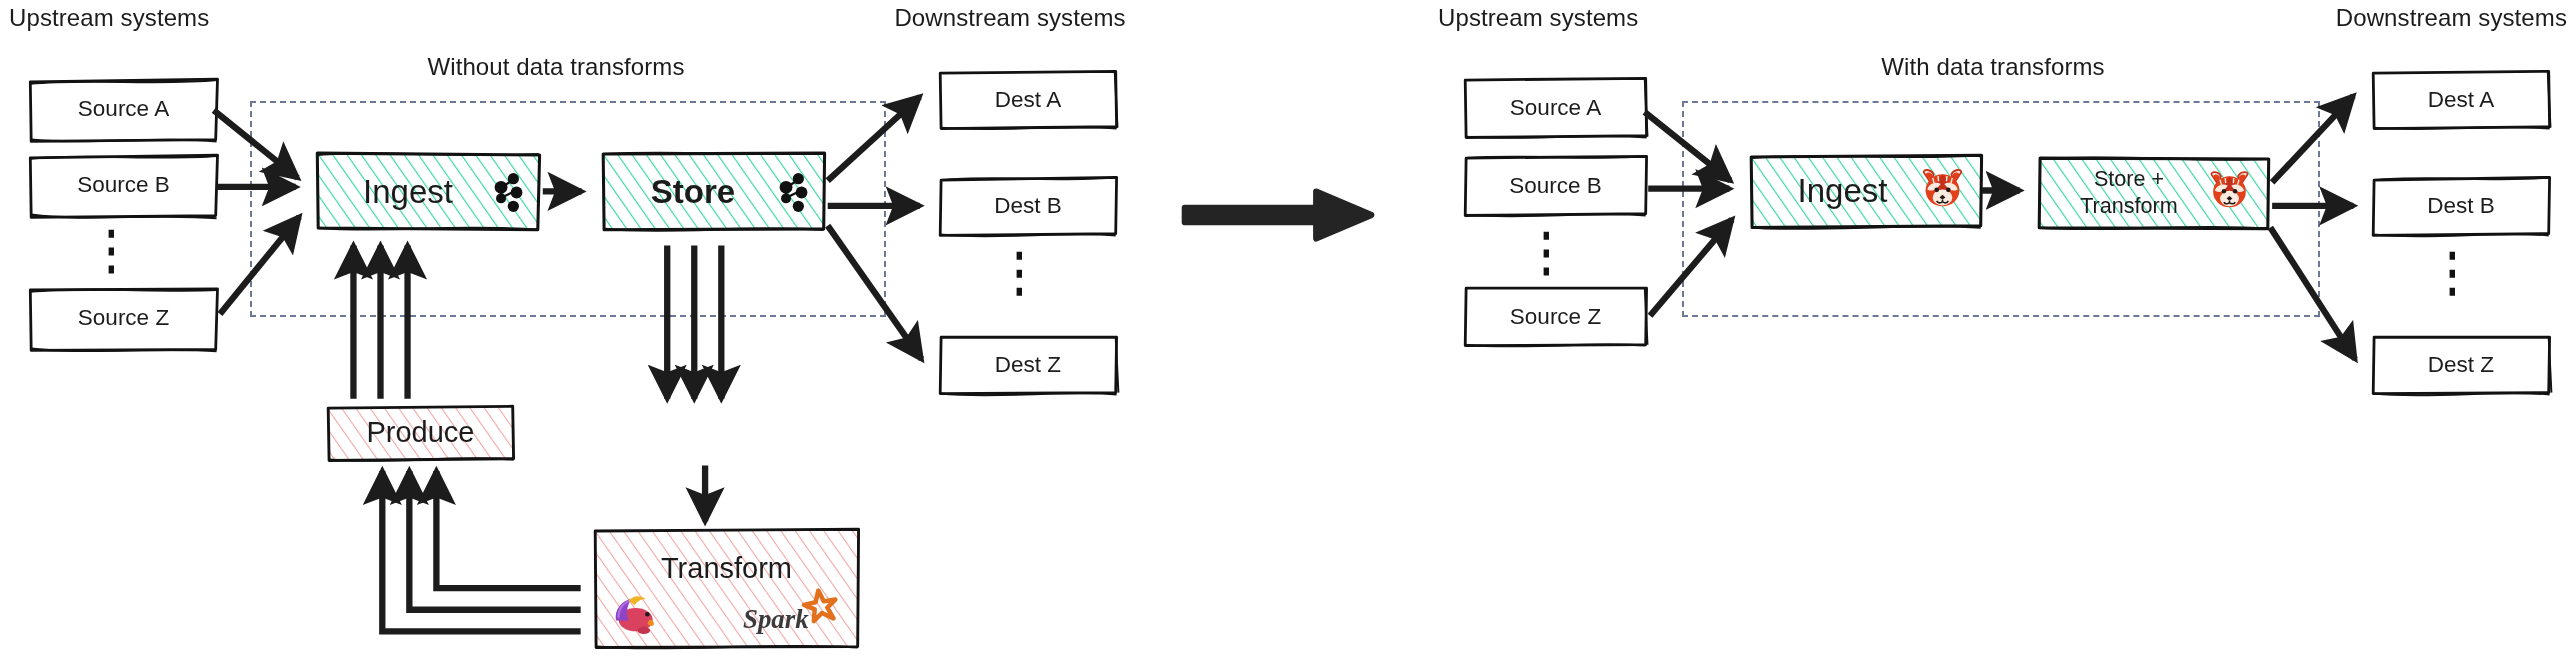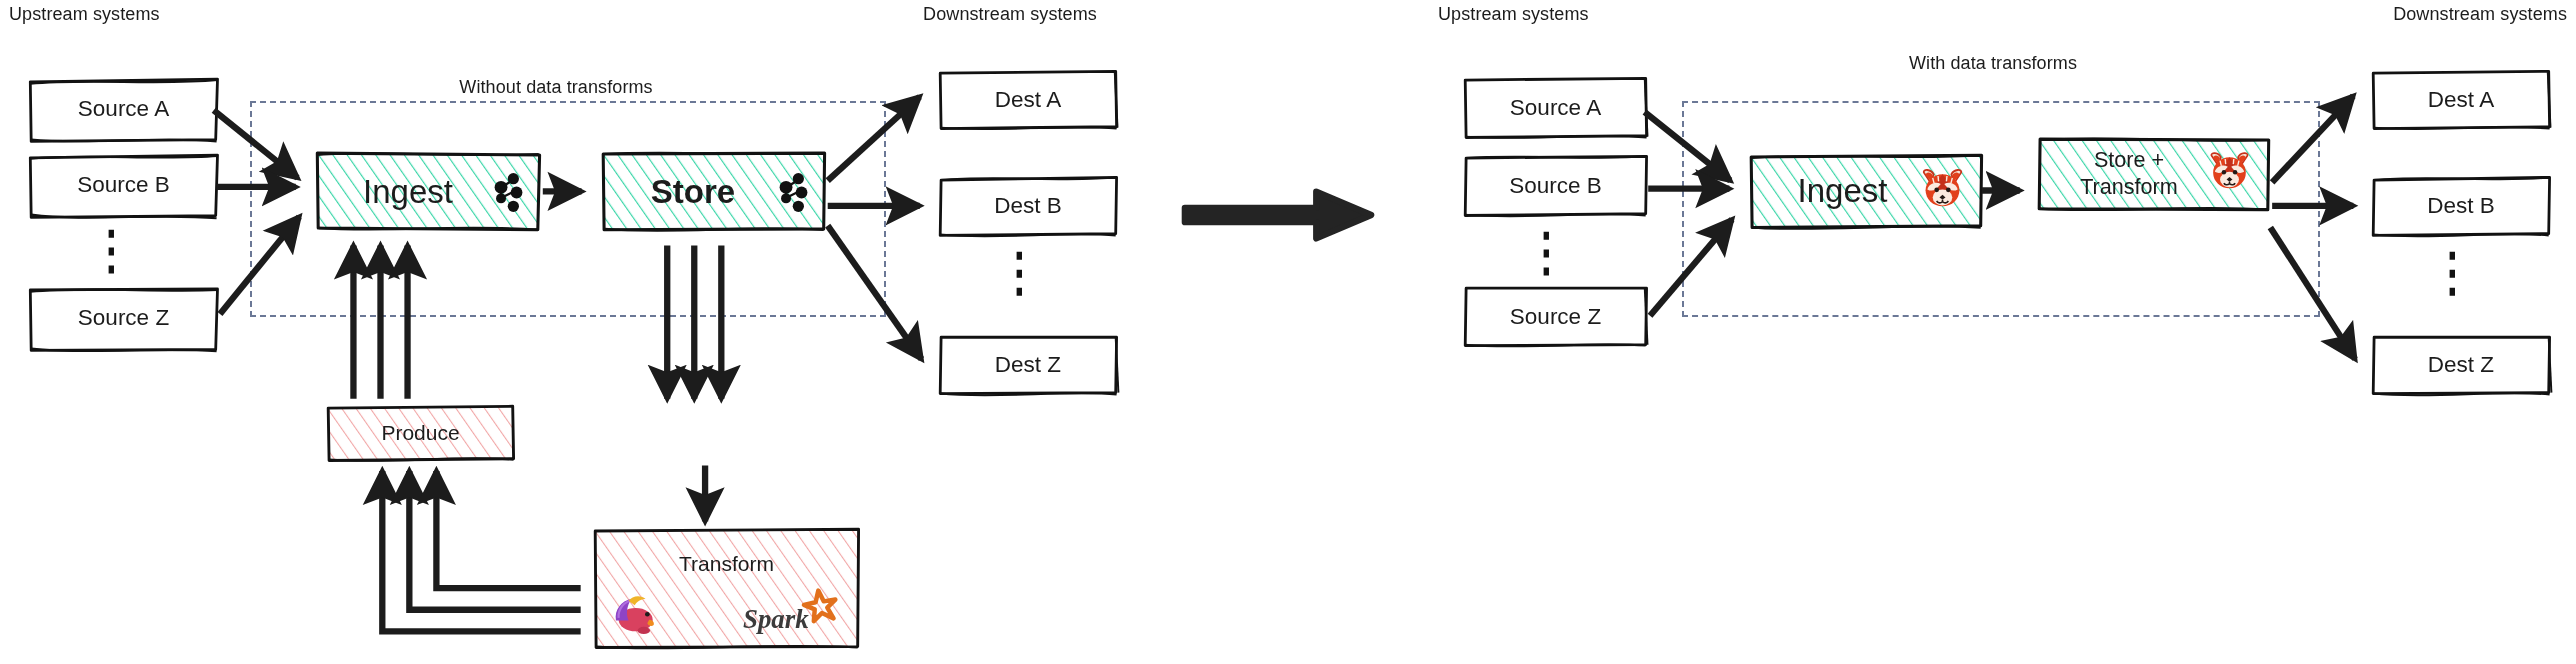--- a/index.html
+++ b/index.html
@@ -18,21 +18,21 @@
     background: #ffffff;
     overflow: hidden;
   }
 
   
   .abs { position: absolute; }
 
   
   .caption {
     position: absolute;
-    font-size: 18px;
+    font-size: 24px;
     line-height: 1.1;
     color: #1c1c1c;
     white-space: nowrap;
     letter-spacing: 0.1px;
   }
   .caption.center { transform: translateX(-50%); }
 
   
   .hbox {
     position: absolute;
@@ -61,21 +61,21 @@
     white-space: pre-line;
   }
 
   
   .hbox.plain .hlabel { font-size: 22.5px; }
 
   
   .hbox.teal .hlabel { font-size: 33px; }
   .hbox.teal.small .hlabel { font-size: 21.6px; }
   
-  .hbox.pink .hlabel { font-size: 21px; }
+  .hbox.pink .hlabel { font-size: 29px; }
 
   .icon-slot {
     position: absolute;
     z-index: 4;
     display: block;
   }
 
   
   .dashed-zone {
     position: absolute;
@@ -114,21 +114,21 @@
         <path d="M0,0.2 L6.2,3.3 L0,6.4 L1.2,3.3 Z" fill="#1c1c1c"></path>
       </marker>
       <marker id="ahs" markerWidth="7.5" markerHeight="7.5" refX="5.6" refY="3.4" orient="auto" markerUnits="strokeWidth">
         <path d="M0,0.2 L6.4,3.4 L0,6.6 L1.3,3.4 Z" fill="#1c1c1c"></path>
       </marker>
     </defs>
   </svg>
 
   <div class="caption" style="left:9px; top:4.5px;">Upstream systems</div>
 
-  <div class="caption center" style="left:556px; top:54px;margin-top:24px;">Without data transforms</div>
+  <div class="caption center" style="left:556px; top:54px;">Without data transforms</div>
 
   <div class="caption center" style="left:1010px; top:4.5px;">Downstream systems</div>
 
   <div class="dashed-zone" style="left:250px; top:101px; width:636px; height:216px;"></div>
 
   <div class="hbox plain" style="left:20px; top:76px; width:189px; height:65px;">
     <svg class="hsvg" viewBox="0 0 222 84" preserveAspectRatio="none">
       <path d="M7,12 L215,9 L213,76 L8,78 Z" fill="#ffffff" stroke="#121212" stroke-width="3.1" stroke-linejoin="round"></path>
       <path d="M7,14 C70,8 150,16 215,10" fill="none" stroke="#121212" stroke-width="2.4"></path>
       <path d="M8,76 C70,82 150,72 214,78" fill="none" stroke="#121212" stroke-width="2.4"></path>
@@ -329,21 +329,21 @@
       <circle cx="18.5" cy="24.5" r="2.6" fill="#241a16"></circle>
       <circle cx="31.5" cy="24.5" r="2.6" fill="#241a16"></circle>
       <path d="M25,30 L21.6,33 L25,35.4 L28.4,33 Z" fill="#241a16"></path>
       <path d="M25,35.4 L25,38" stroke="#241a16" stroke-width="1.8"></path>
       <path d="M25,38 C22,40 19.5,39 18.5,37" fill="none" stroke="#241a16" stroke-width="1.8"></path>
       <path d="M25,38 C28,40 30.5,39 31.5,37" fill="none" stroke="#241a16" stroke-width="1.8"></path>
       <path d="M14,11 L15.5,17 M20,9 L20.6,15 M30,9 L29.4,15 M36,11 L34.5,17" stroke="#fbeadf" stroke-width="1.6"></path>
     </svg>
   </div>
 
-  <div class="hbox teal small" style="left:2028px; top:136px; width:234px; height:76px;">
+  <div class="hbox teal small" style="left:2028px; top:155px; width:234px; height:76px;">
     <svg class="hsvg" viewBox="0 0 272 96" preserveAspectRatio="none">
       <path d="M9,9 L263,10 L262,87 L8,86 Z" fill="url(#tealHatch)" stroke="none"></path>
       <path d="M9,9 L263,10 L262,87 L8,86 Z" fill="none" stroke="#121212" stroke-width="3.4" stroke-linejoin="round"></path>
       <path d="M8,86 C85,91 180,81 262,87" fill="none" stroke="#121212" stroke-width="2.6"></path>
       <path d="M9,10 C85,4 180,14 263,10" fill="none" stroke="#121212" stroke-width="2.2"></path>
     </svg>
     <span class="hlabel" style="margin-right:50px; line-height:1.25;">Store +
 Transform</span>
     <svg class="icon-slot" style="right:20px; top:15.3px; width:43px; height:40px;" viewBox="0 0 50 46">
       <path d="M4,5 C3,1 12,1 15,7 L12,17 Z" fill="#f6e4d6" stroke="#c8331a" stroke-width="2"></path>

